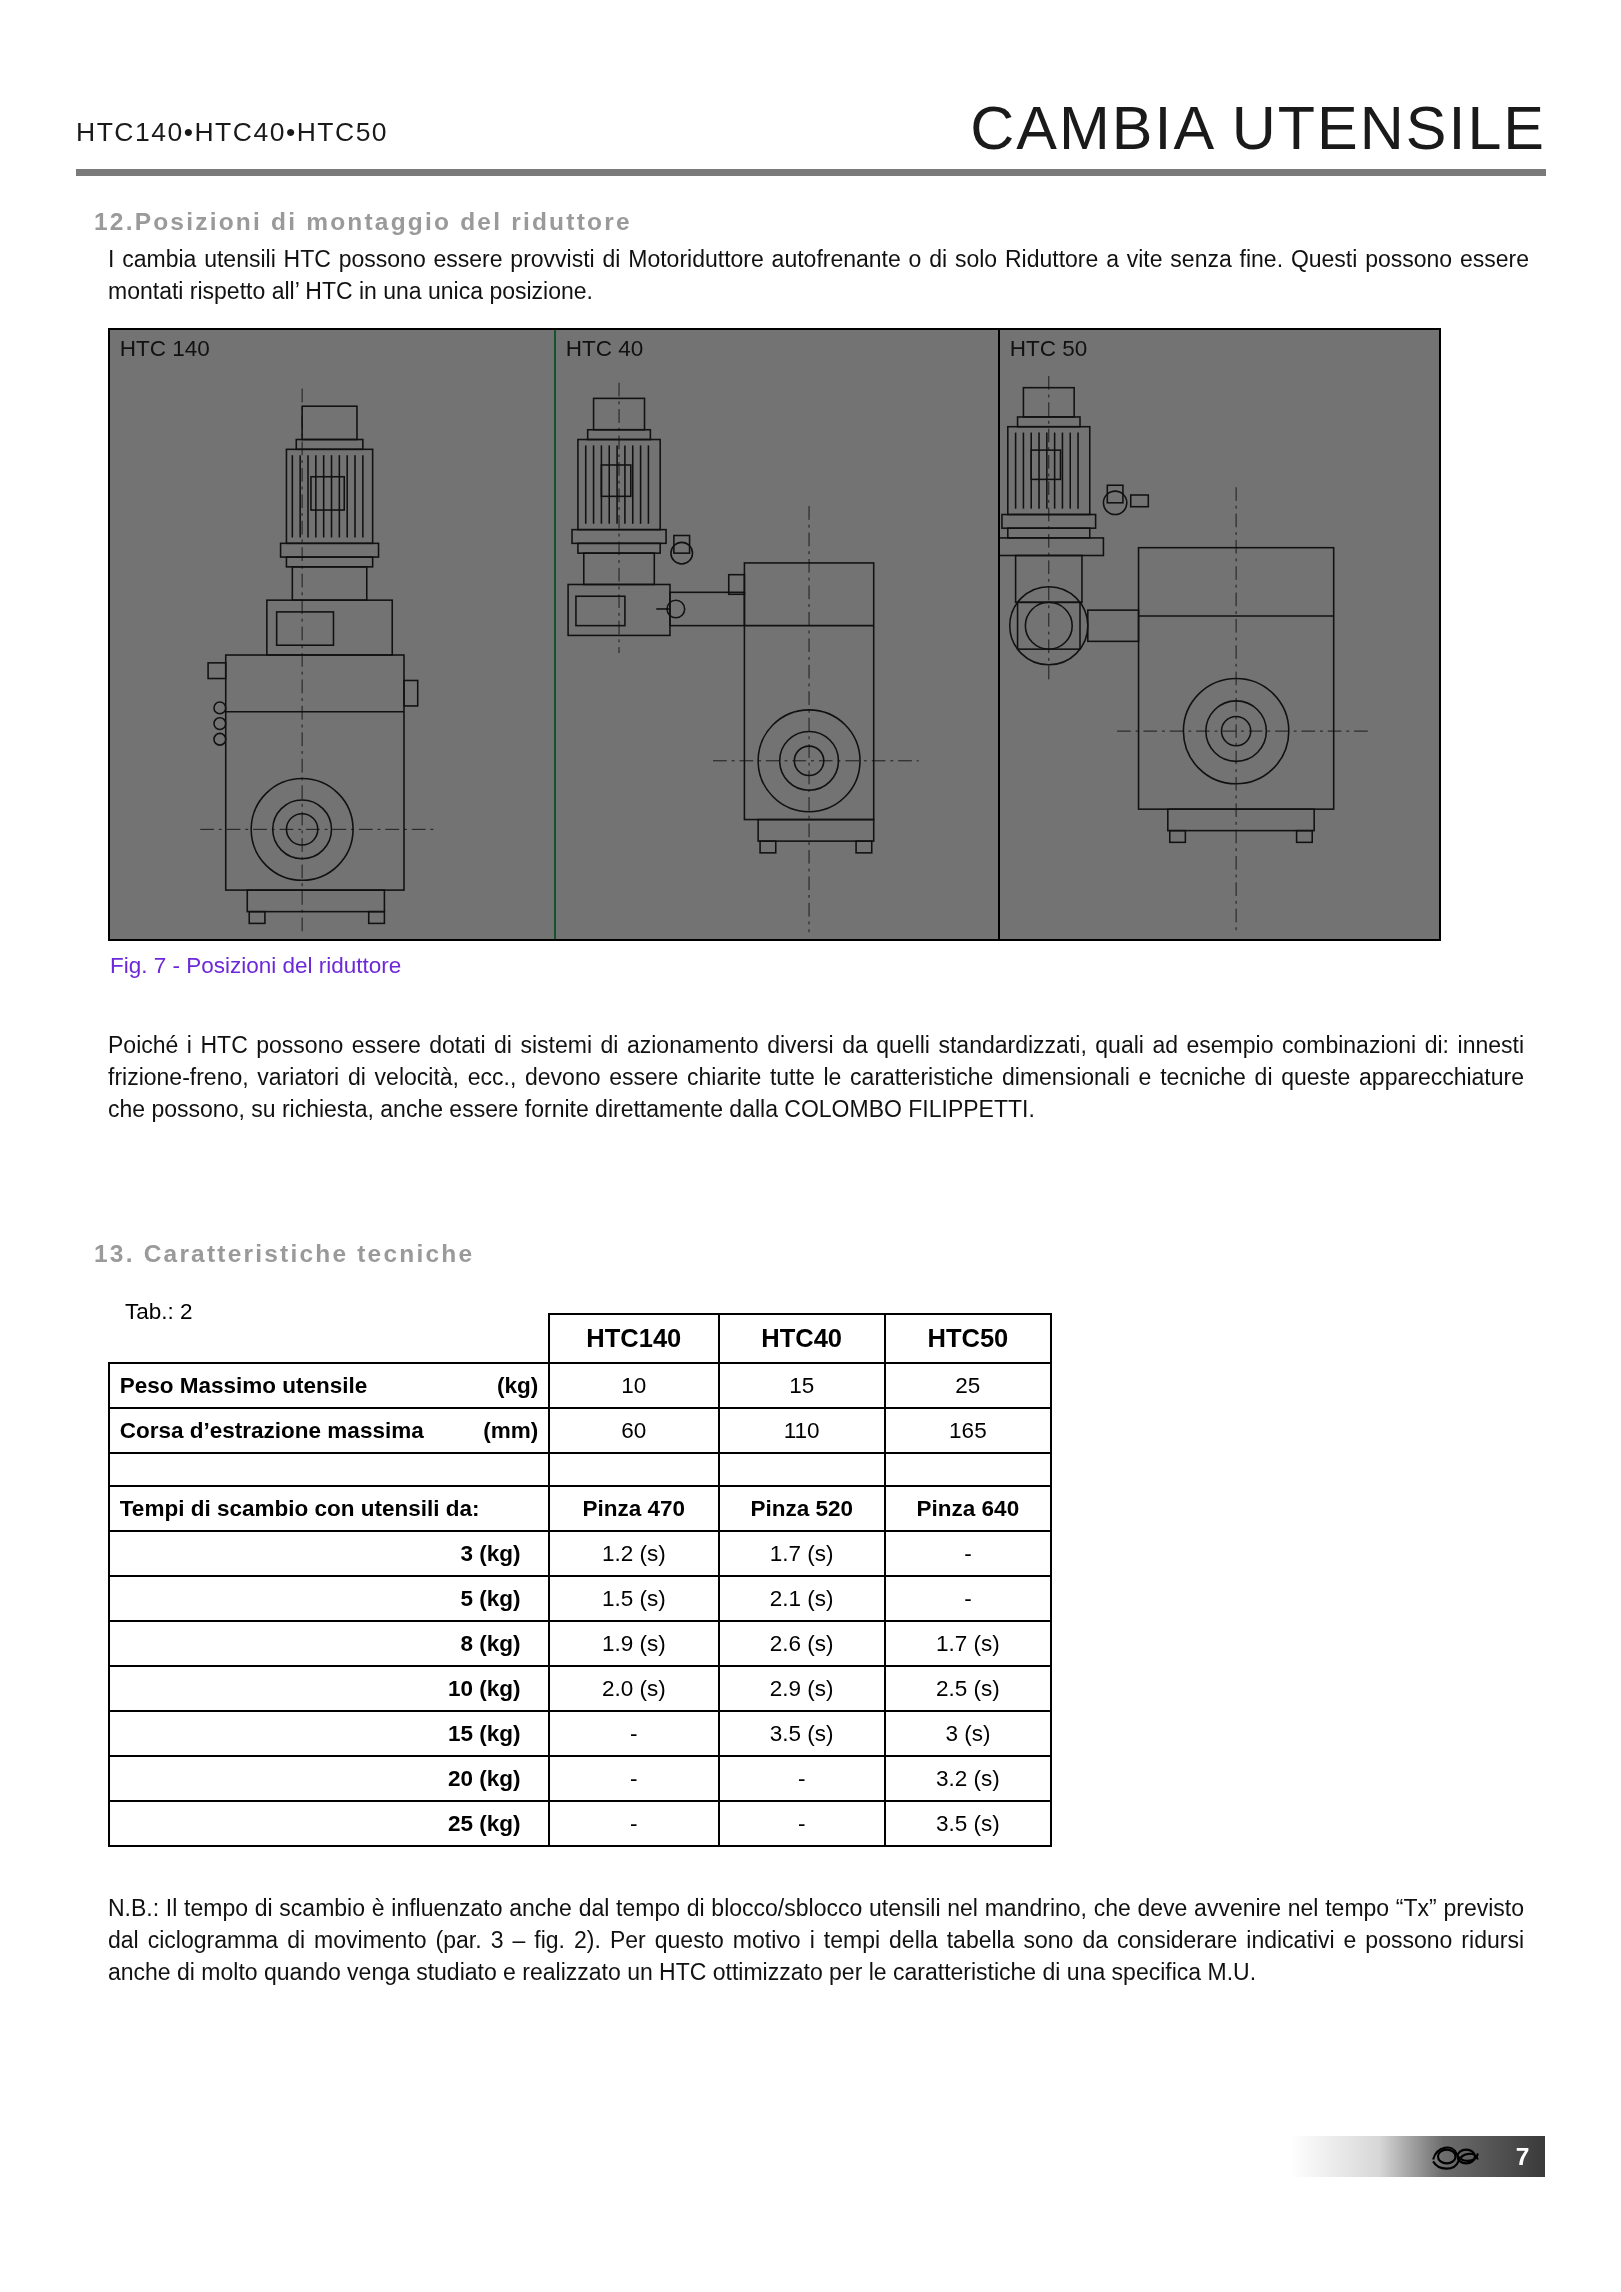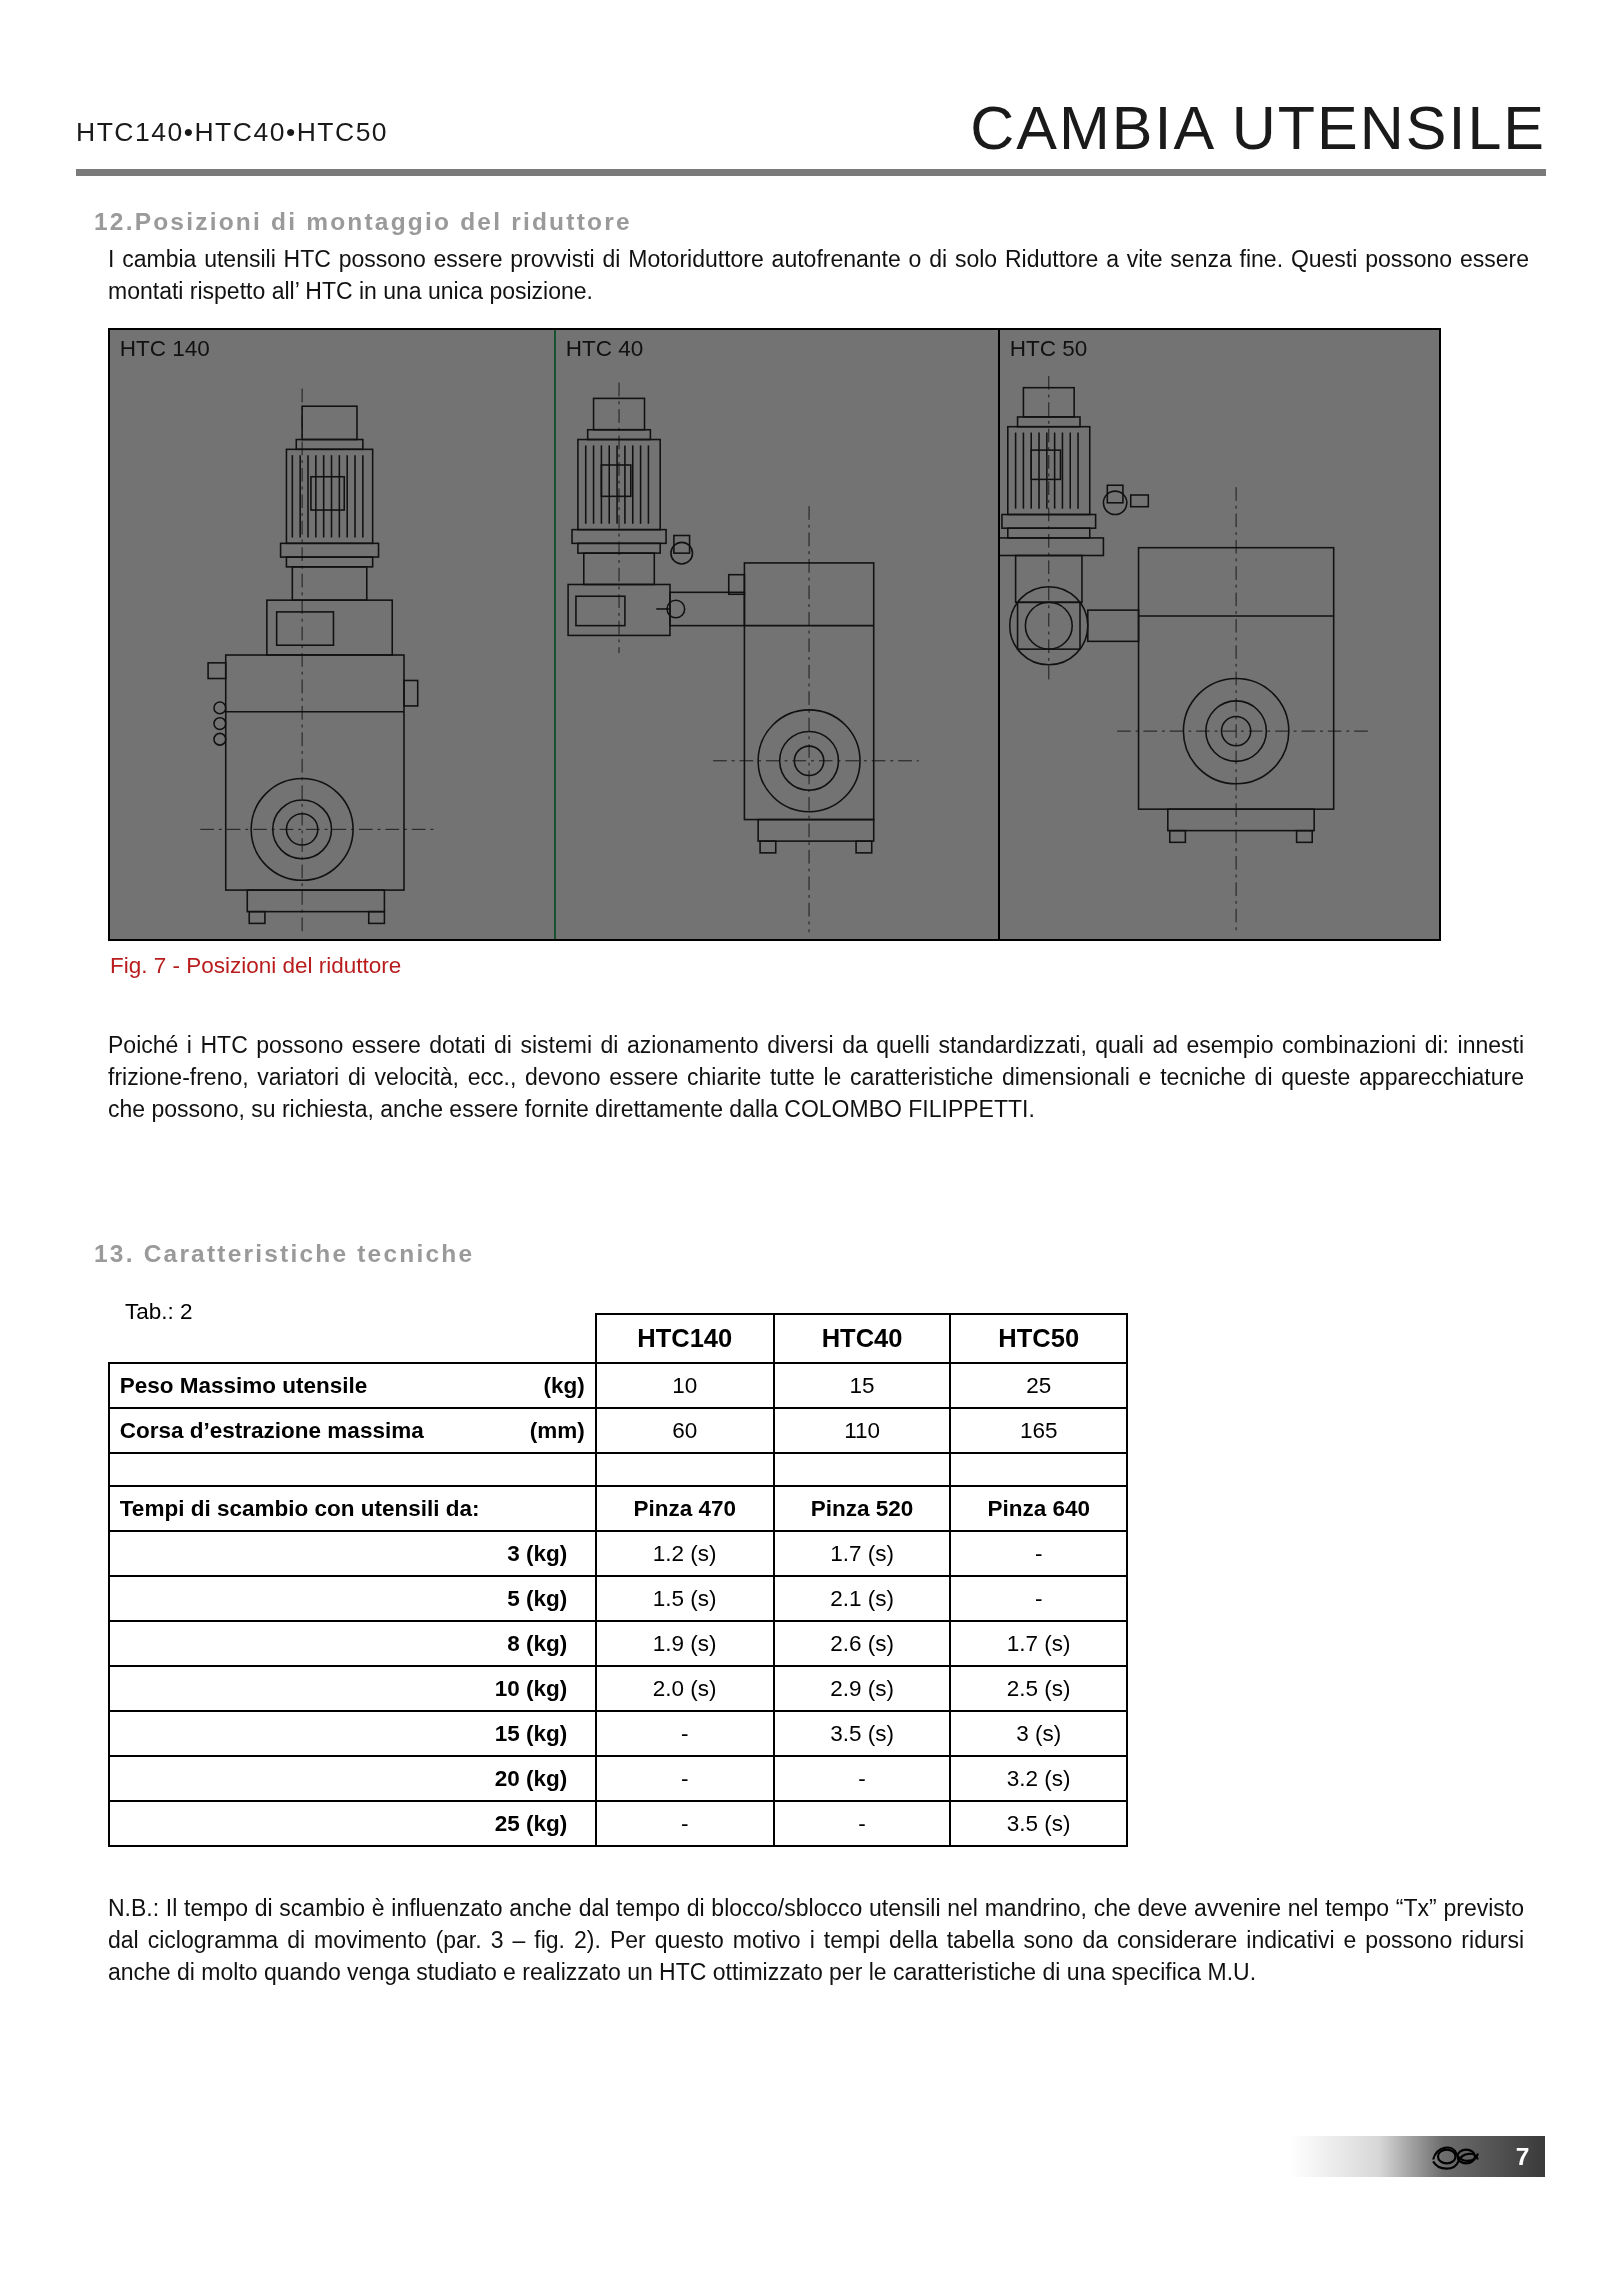--- a/index.html
+++ b/index.html
@@ -117,21 +117,21 @@
     left: 9.8px;
     top: 5.9px;
     font-size: 22.5px;
     color: #111;
   }
   .fig-caption {
     position: absolute;
     left: 110px;
     top: 953px;
     font-size: 22.5px;
-    color: #b91c1c;
+    color: #6d28d9;
   }
   .fig-art {
     position: absolute;
     left: 0;
     top: 39px;
     width: 100%;
     height: 573px;
   }
 
   
@@ -139,21 +139,21 @@
     position: absolute;
     left: 125px;
     top: 1284px;
     font-size: 22.5px;
     margin-top: 15px;
   }
   table.spec {
     position: absolute;
     left: 108px;
     top: 1313px;
-    width: 1020px;
+    width: 944px;
     border-collapse: collapse;
     font-size: 22.5px;
     padding-left: 40px;
   }
   table.spec td {
     border: 2px solid #000;
     height: 45px;
     padding: 0 9.8px;
     box-sizing: border-box;
   }

